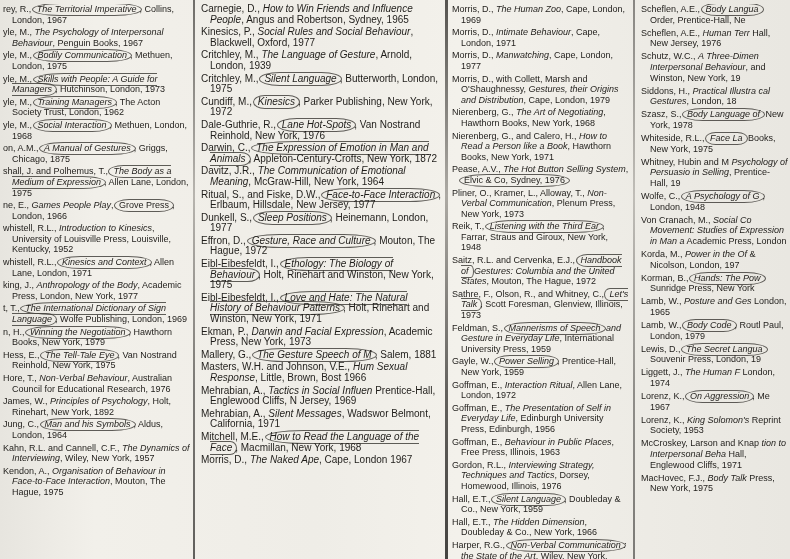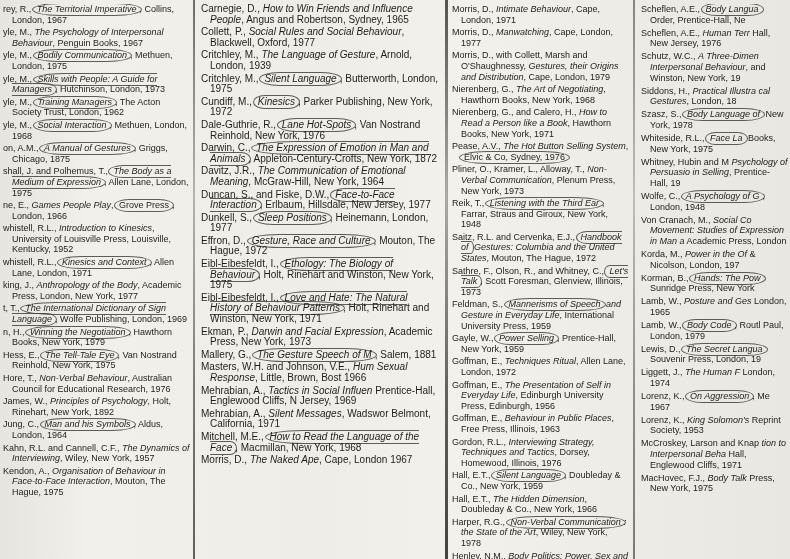--- a/index.html
+++ b/index.html
@@ -55,55 +55,56 @@
       <p class="entry"><span>Hess, E., </span><span class="it circ">The Tell-Tale Eye</span><span>, Van Nostrand Reinhold, New York, 1975</span></p>
       <p class="entry"><span>Hore, T., </span><span class="it">Non-Verbal Behaviour</span><span>, Australian Council for Educational Research, 1976</span></p>
       <p class="entry"><span>James, W., </span><span class="it">Principles of Psychology</span><span>, Holt, Rinehart, New York, 1892</span></p>
       <p class="entry"><span>Jung, C., </span><span class="it circ">Man and his Symbols</span><span>, Aldus, London, 1964</span></p>
       <p class="entry"><span>Kahn, R.L. and Cannell, C.F., </span><span class="it">The Dynamics of Interviewing</span><span>, Wiley, New York, 1957</span></p>
       <p class="entry"><span>Kendon, A., </span><span class="it">Organisation of Behaviour in Face-to-Face Interaction</span><span>, Mouton, The Hague, 1975</span></p>
     </div>
   <div class="divider d1"></div>
   <div class="col col2">
       <p class="entry"><span>Carnegie, D., </span><span class="it">How to Win Friends and Influence People</span><span>, Angus and Robertson, Sydney, 1965</span></p>
-      <p class="entry"><span>Collett, P., </span><span class="it">Social Rules and Social Behaviour</span><span>, Blackwell, Oxford, 1977</span></p>
+      <p class="entry"><span>Kinesics, P., </span><span class="it">Social Rules and Social Behaviour</span><span>, Blackwell, Oxford, 1977</span></p>
       <p class="entry"><span>Critchley, M., </span><span class="it">The Language of Gesture</span><span>, Arnold, London, 1939</span></p>
       <p class="entry"><span>Critchley, M., </span><span class="it circ">Silent Language</span><span>, Butterworth, London, 1975</span></p>
       <p class="entry"><span>Cundiff, M., </span><span class="it circ">Kinesics</span><span>, Parker Publishing, New York, 1972</span></p>
       <p class="entry"><span>Dale-Guthrie, R., </span><span class="it circ">Lane Hot-Spots</span><span>, Van Nostrand Reinhold, New York, 1976</span></p>
       <p class="entry"><span>Darwin, C., </span><span class="it circ">The Expression of Emotion in Man and Animals</span><span>, Appleton-Century-Crofts, New York, 1872</span></p>
       <p class="entry"><span>Davitz, J.R., </span><span class="it">The Communication of Emotional Meaning</span><span>, McGraw-Hill, New York, 1964</span></p>
-      <p class="entry"><span>Duncan, S., and Fiske, D.W., </span><span class="it circ">Face-to-Face Interaction</span><span>, Erlbaum, Hillsdale, New Jersey, 1977</span></p>
+      <p class="entry"><span>Ritual, S., and Fiske, D.W., </span><span class="it circ">Face-to-Face Interaction</span><span>, Erlbaum, Hillsdale, New Jersey, 1977</span></p>
       <p class="entry"><span>Dunkell, S., </span><span class="it circ">Sleep Positions</span><span>, Heinemann, London, 1977</span></p>
       <p class="entry"><span>Effron, D., </span><span class="it circ">Gesture, Race and Culture</span><span>, Mouton, The Hague, 1972</span></p>
       <p class="entry"><span>Eibl-Eibesfeldt, I., </span><span class="it circ">Ethology: The Biology of Behaviour</span><span>, Holt, Rinehart and Winston, New York, 1975</span></p>
       <p class="entry"><span>Eibl-Eibesfeldt, I., </span><span class="it circ">Love and Hate: The Natural History of Behaviour Patterns</span><span>, Holt, Rinehart and Winston, New York, 1971</span></p>
       <p class="entry"><span>Ekman, P., </span><span class="it">Darwin and Facial Expression</span><span>, Academic Press, New York, 1973</span></p>
       <p class="entry"><span>Mallery, G., </span><span class="it circ">The Gesture Speech of M</span><span>, Salem, 1881</span></p>
       <p class="entry"><span>Masters, W.H. and Johnson, V.E., </span><span class="it">Hum Sexual Response</span><span>, Little, Brown, Bost 1966</span></p>
       <p class="entry"><span>Mehrabian, A., </span><span class="it">Tactics in Social Influen</span><span> Prentice-Hall, Englewood Cliffs, N Jersey, 1969</span></p>
       <p class="entry"><span>Mehrabian, A., </span><span class="it">Silent Messages</span><span>, Wadswor Belmont, California, 1971</span></p>
       <p class="entry"><span>Mitchell, M.E., </span><span class="it circ">How to Read the Language of the Face</span><span>, Macmillan, New York, 1968</span></p>
       <p class="entry"><span>Morris, D., </span><span class="it">The Naked Ape</span><span>, Cape, London 1967</span></p>
     </div>
   <div class="divider d2"></div>
   <div class="col col3">
+      <p class="entry"><span>Morris, D., </span><span class="it">The Human Zoo</span><span>, Cape, London, 1969</span></p>
       <p class="entry"><span>Morris, D., </span><span class="it">Intimate Behaviour</span><span>, Cape, London, 1971</span></p>
       <p class="entry"><span>Morris, D., </span><span class="it">Manwatching</span><span>, Cape, London, 1977</span></p>
       <p class="entry"><span>Morris, D., with Collett, Marsh and O'Shaughnessy, </span><span class="it">Gestures, their Origins and Distribution</span><span>, Cape, London, 1979</span></p>
       <p class="entry"><span>Nierenberg, G., </span><span class="it">The Art of Negotiating</span><span>, Hawthorn Books, New York, 1968</span></p>
       <p class="entry"><span>Nierenberg, G., and Calero, H., </span><span class="it">How to Read a Person like a Book</span><span>, Hawthorn Books, New York, 1971</span></p>
       <p class="entry"><span>Pease, A.V., </span><span class="it">The Hot Button Selling System</span><span>, </span><span class="circ">Elvic &amp; Co, Sydney, 1976</span></p>
       <p class="entry"><span>Pliner, O., Kramer, L., Alloway, T., </span><span class="it">Non-Verbal Communication</span><span>, Plenum Press, New York, 1973</span></p>
       <p class="entry"><span>Reik, T., </span><span class="it circ">Listening with the Third Ear</span><span>, Farrar, Straus and Giroux, New York, 1948</span></p>
       <p class="entry"><span>Saitz, R.L. and Cervenka, E.J., </span><span class="it circ">Handbook of</span><span class="it"> Gestures: Columbia and the United States</span><span>, Mouton, The Hague, 1972</span></p>
       <p class="entry"><span>Sathre, F., Olson, R., and Whitney, C., </span><span class="it circ">Let's Talk</span><span>, Scott Foresman, Glenview, Illinois, 1973</span></p>
       <p class="entry"><span>Feldman, S., </span><span class="it circ">Mannerisms of Speech</span><span class="it"> and Gesture in Everyday Life</span><span>, International University Press, 1959</span></p>
       <p class="entry"><span>Gayle, W., </span><span class="it circ">Power Selling</span><span>, Prentice-Hall, New York, 1959</span></p>
-      <p class="entry"><span>Goffman, E., </span><span class="it">Techniques Ritual</span><span>, Allen Lane, London, 1972</span></p>
+      <p class="entry"><span>Goffman, E., </span><span class="it">Interaction Ritual</span><span>, Allen Lane, London, 1972</span></p>
       <p class="entry"><span>Goffman, E., </span><span class="it">The Presentation of Self in Everyday Life</span><span>, Edinburgh University Press, Edinburgh, 1956</span></p>
       <p class="entry"><span>Goffman, E., </span><span class="it">Behaviour in Public Places</span><span>, Free Press, Illinois, 1963</span></p>
       <p class="entry"><span>Gordon, R.L., </span><span class="it">Interviewing Strategy, Techniques and Tactics</span><span>, Dorsey, Homewood, Illinois, 1976</span></p>
       <p class="entry"><span>Hall, E.T., </span><span class="it circ">Silent Language</span><span>, Doubleday &amp; Co., New York, 1959</span></p>
       <p class="entry"><span>Hall, E.T., </span><span class="it">The Hidden Dimension</span><span>, Doubleday &amp; Co., New York, 1966</span></p>
       <p class="entry"><span>Harper, R.G., </span><span class="it circ">Non-Verbal Communication</span><span class="it">: the State of the Art</span><span>, Wiley, New York, 1978</span></p>
       <p class="entry"><span>Henley, N.M., </span><span class="it">Body Politics: Power, Sex and Non-Verbal Communication</span><span>, Prentice-Hall, New Jersey, 1977</span></p>
     </div>
   <div class="divider d3"></div>
   <div class="col col4">

